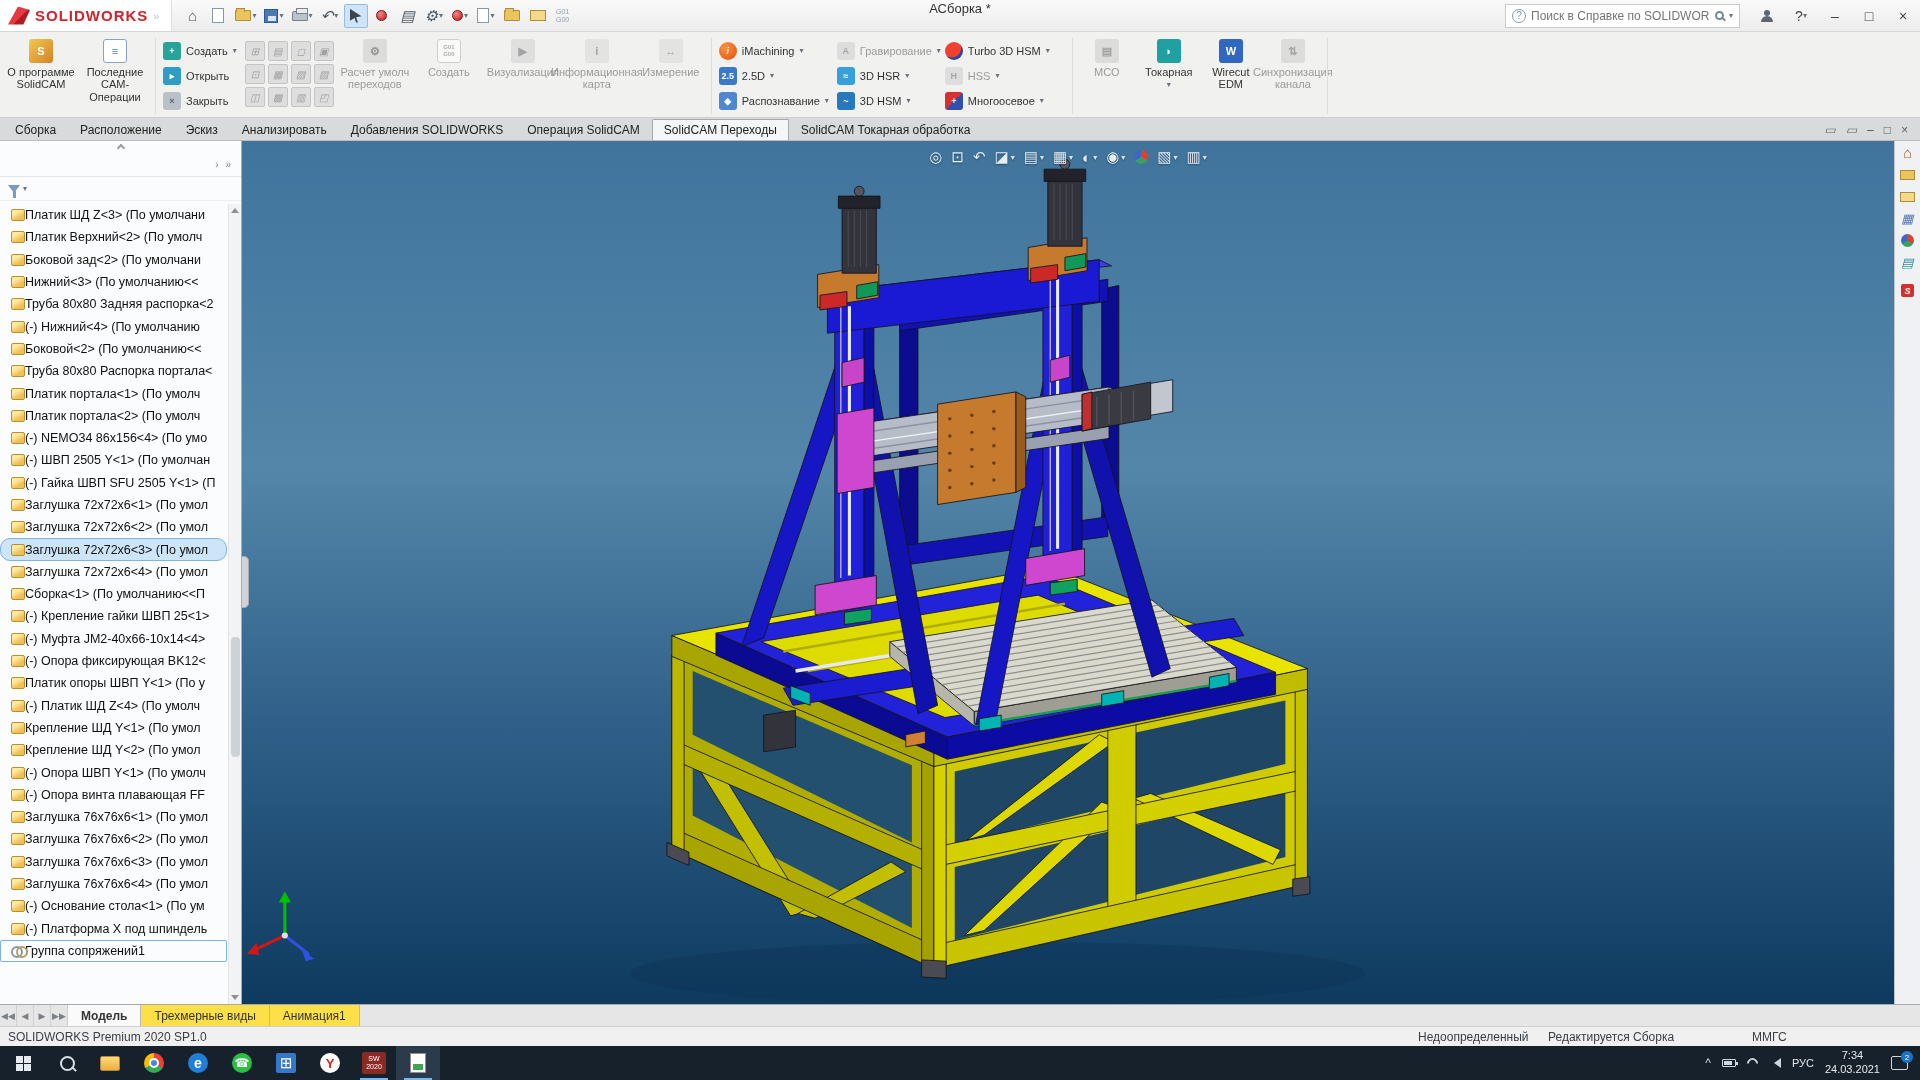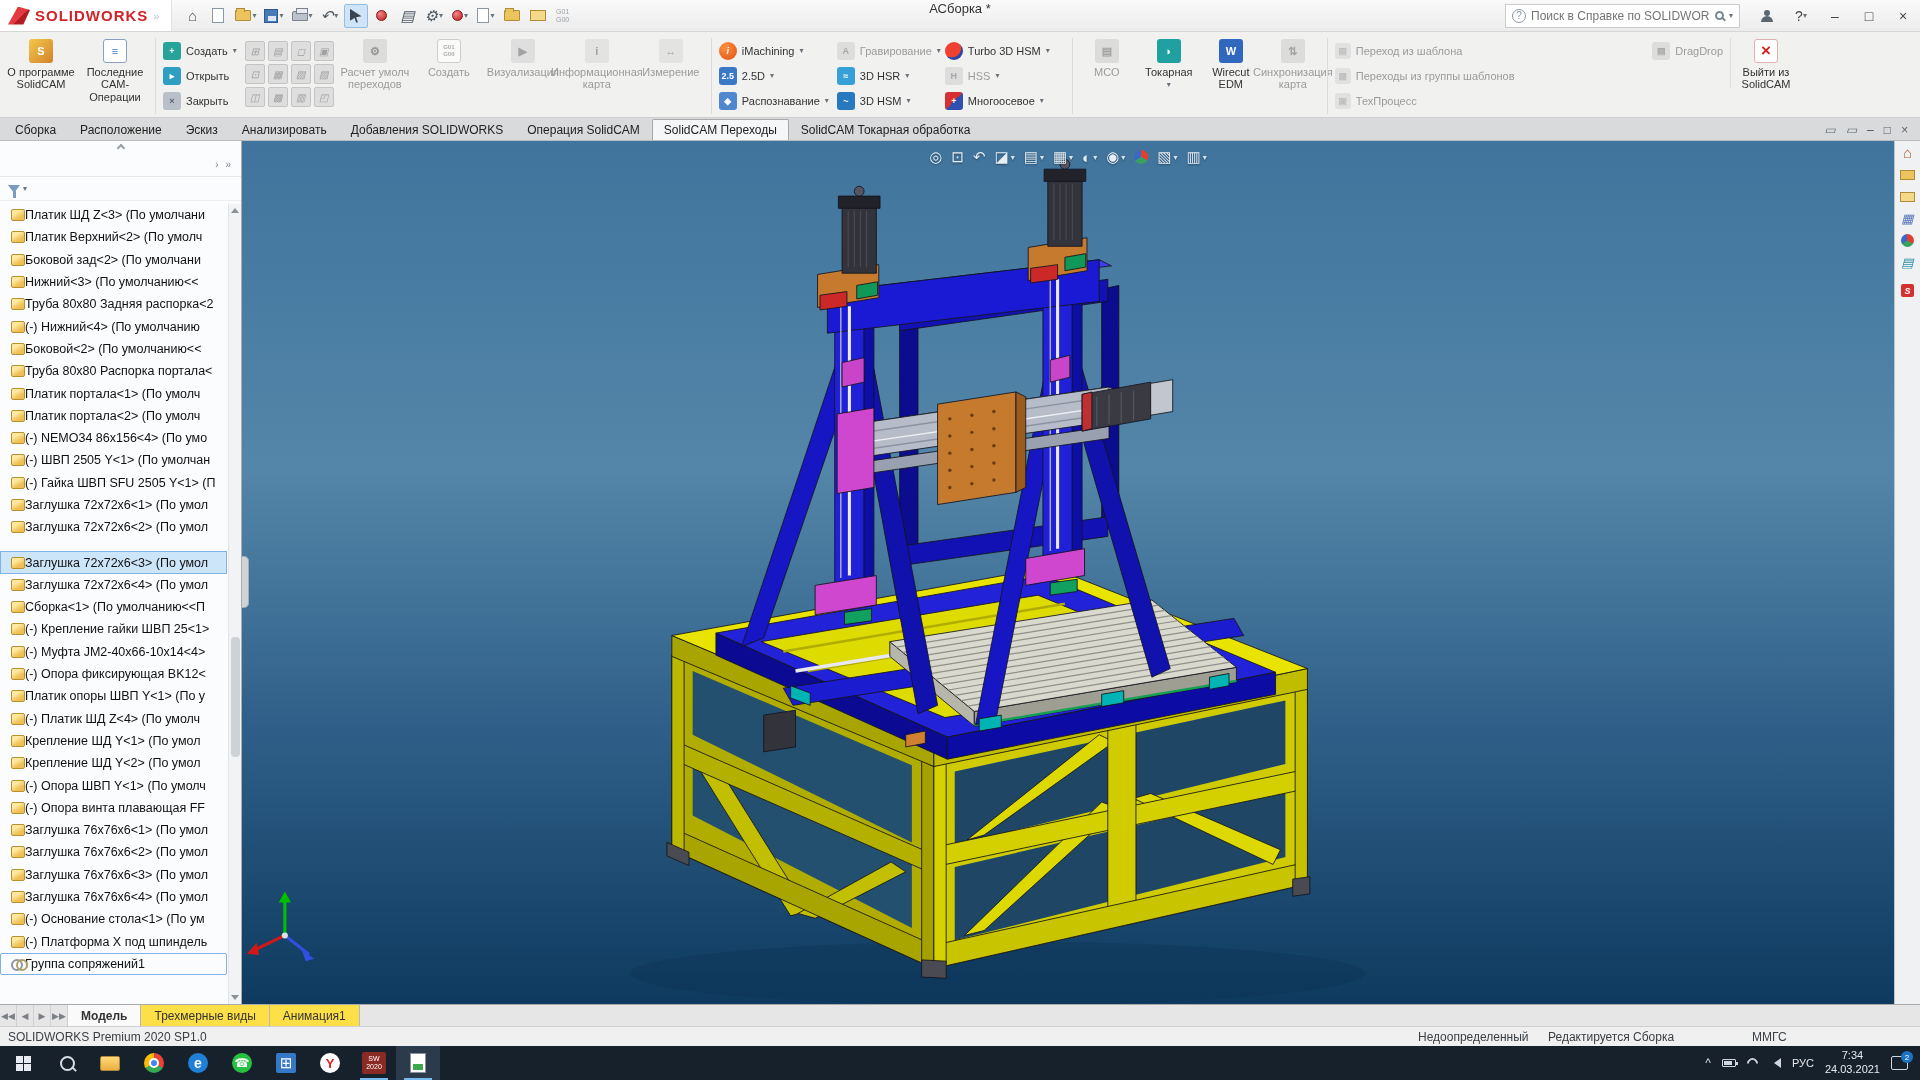--- a/index.html
+++ b/index.html
@@ -97,21 +97,21 @@
   .fm-collapse { height:11px; display:flex; align-items:center; justify-content:center; }
   .chev-up { width:6px; height:6px; border-left:2px solid #9aa0a6; border-top:2px solid #9aa0a6; transform:rotate(45deg); margin-top:3px; }
   .fm-tabs { height:25px; display:flex; align-items:center; gap:8px; padding:0 8px; border-bottom:1px solid #e4e6e8; }
   .fm-tab-ic { width:16px; height:16px; border-radius:2px; }
   .fm-tab-arrows { margin-left:auto; color:#7a828c; font-size:10px; letter-spacing:2px; }
   .fm-filter { height:24px; display:flex; align-items:center; gap:3px; padding:0 8px; border-bottom:1px solid #eceef0; }
   .funnel { width:0; height:0; border-left:6px solid transparent; border-right:6px solid transparent; border-top:8px solid #7a9ac0; position:relative; }
   .funnel::after { content:""; position:absolute; left:-1.5px; top:-2px; width:3px; height:7px; background:#7a9ac0; }
   .fm-tree { flex:1; overflow:hidden; padding:3px 14px 0 0; position:relative; }
   .trow { height:22.3px; display:flex; align-items:center; padding-left:10px; white-space:nowrap; font-size:12.5px; color:#111; border:1px solid transparent; }
-  .trow.selected { background:#cde5f8; border-color:#7fb2e5; border-radius:0;margin-top:13px; }
+  .trow.selected { background:#cde5f8; border-color:#7fb2e5; border-radius:10px; }
   .trow.focus { border-color:#7fb2e5; border-radius:2px; }
   .tree-ic { width:14px; height:12px; flex:0 0 auto; background:linear-gradient(150deg,#ffe9a0 30%,#eec055 70%); border:1px solid #b8902e; border-radius:2px; }
   .tree-ic.ic-mates { background:none; border:none; position:relative; }
   .tree-ic.ic-mates::before,.tree-ic.ic-mates::after { content:""; position:absolute; width:8px; height:8px; border:2px solid #8a98a8; border-radius:50%; top:1px; }
   .tree-ic.ic-mates::before { left:0; } .tree-ic.ic-mates::after { left:5px; border-color:#b0a060; }
   .tlabel { overflow:hidden; }
   .fm-scroll { position:absolute; right:0; top:63px; bottom:0; width:13px; background:#f2f3f4; border-left:1px solid #e2e4e6; display:flex; flex-direction:column; align-items:center; }
   .sarr { width:0; height:0; border-left:4px solid transparent; border-right:4px solid transparent; margin:4px 0; }
   .sarr.up { border-bottom:5px solid #8a9096; }
   .sarr.down { border-top:5px solid #8a9096; margin-top:auto; }
@@ -404,48 +404,23 @@
       <span class="ric ic-turn"></span>
       <span>Токарная</span>
     <span class="ddv">▾</span>
     </div>
     <div class="rbig" style="width:62px">
       <span class="ric ic-wire"></span>
       <span>Wirecut EDM</span>
     </div>
     <div class="rbig disabled" style="width:62px">
       <span class="ric ic-sync"></span>
-      <span>Синхронизация карта</span>
+      <span>Синхронизация канала</span>
     </div>
   <div class="rsep"></div>
-  <div class="rstack" style="width:188px">
-    <div class="rrow disabled">
-        <span class="ric ic-tmpl"></span>
-        <span>Переход из шаблона</span>
-      </div>
-      <div class="rrow disabled">
-        <span class="ric ic-tmplg"></span>
-        <span>Переходы из группы шаблонов</span>
-      </div>
-      <div class="rrow disabled">
-        <span class="ric ic-tech"></span>
-        <span>ТехПроцесс</span>
-      </div>
-  </div>
-  <div class="rright">
-    <div class="rrow disabled" style="margin-top:5px">
-      <span class="ric ic-mco"></span>
-      <span>DragDrop</span>
-    </div>
-    <div class="rsep"></div>
-    <div class="rbig" style="width:64px">
-      <span class="ric ic-exit"></span>
-      <span>Выйти из SolidCAM</span>
-    </div>
-  </div>
 </div>
 
 <div class="cmdtabs">
   <div class="ctab"><span>Сборка</span></div>
     <div class="ctab"><span>Расположение</span></div>
     <div class="ctab"><span>Эскиз</span></div>
     <div class="ctab"><span>Анализировать</span></div>
     <div class="ctab"><span>Добавления SOLIDWORKS</span></div>
     <div class="ctab"><span>Операция SolidCAM</span></div>
     <div class="ctab active"><span>SolidCAM Переходы</span></div>

